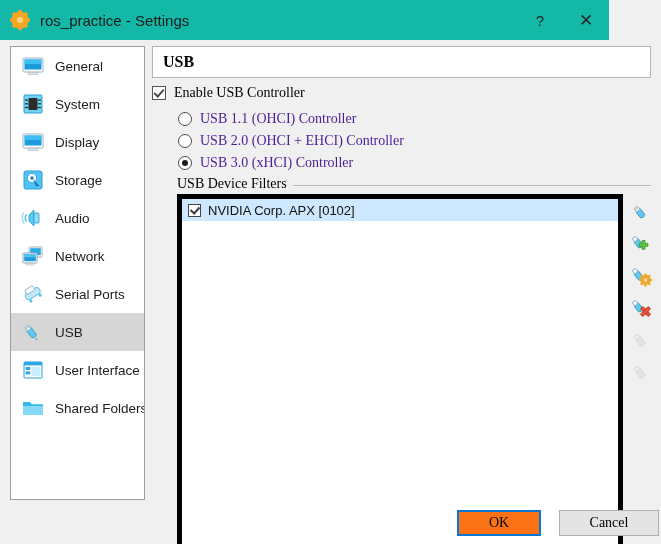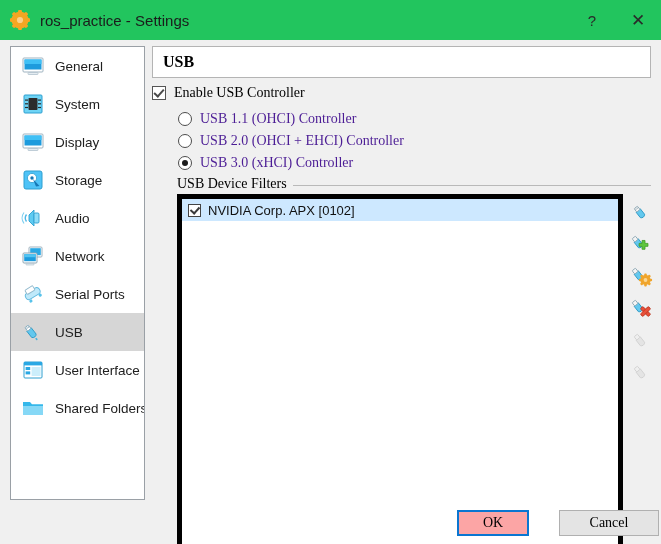--- a/index.html
+++ b/index.html
@@ -13,22 +13,22 @@
     font-family: "Liberation Sans", sans-serif;
     overflow: hidden;
     position: relative;
     -webkit-font-smoothing: antialiased;
   }
 
   
   .titlebar {
     position: absolute;
     left: 0; top: 0;
-    width: 661px; height: 40px;
-    background: #22c55e;
+    width: 609px; height: 40px;
+    background: #14b8a6;
     display: flex;
     align-items: center;
   }
   .title-icon {
     margin-left: 10px;
     width: 20px; height: 20px;
     flex: 0 0 auto;
     position: relative;
   }
   .title-text {
@@ -246,23 +246,23 @@
     display: flex;
     align-items: center;
     justify-content: center;
     font-family: "Liberation Serif", serif;
     font-size: 14px;
     color: #000;
     background: #e6e6e6;
   }
   .btn.ok {
     left: 457px; top: 510px;
-    width: 72px;
+    width: 84px;
     border: 2px solid #0a76d1;
-    background: #fca5a5;
+    background: #f97316;
   }
   .btn.cancel {
     left: 559px; top: 510px;
     width: 100px;
     border: 1px solid #b0b0b0;
     background: #e4e4e4;
   }
 </style>
 </head>
 <body>

